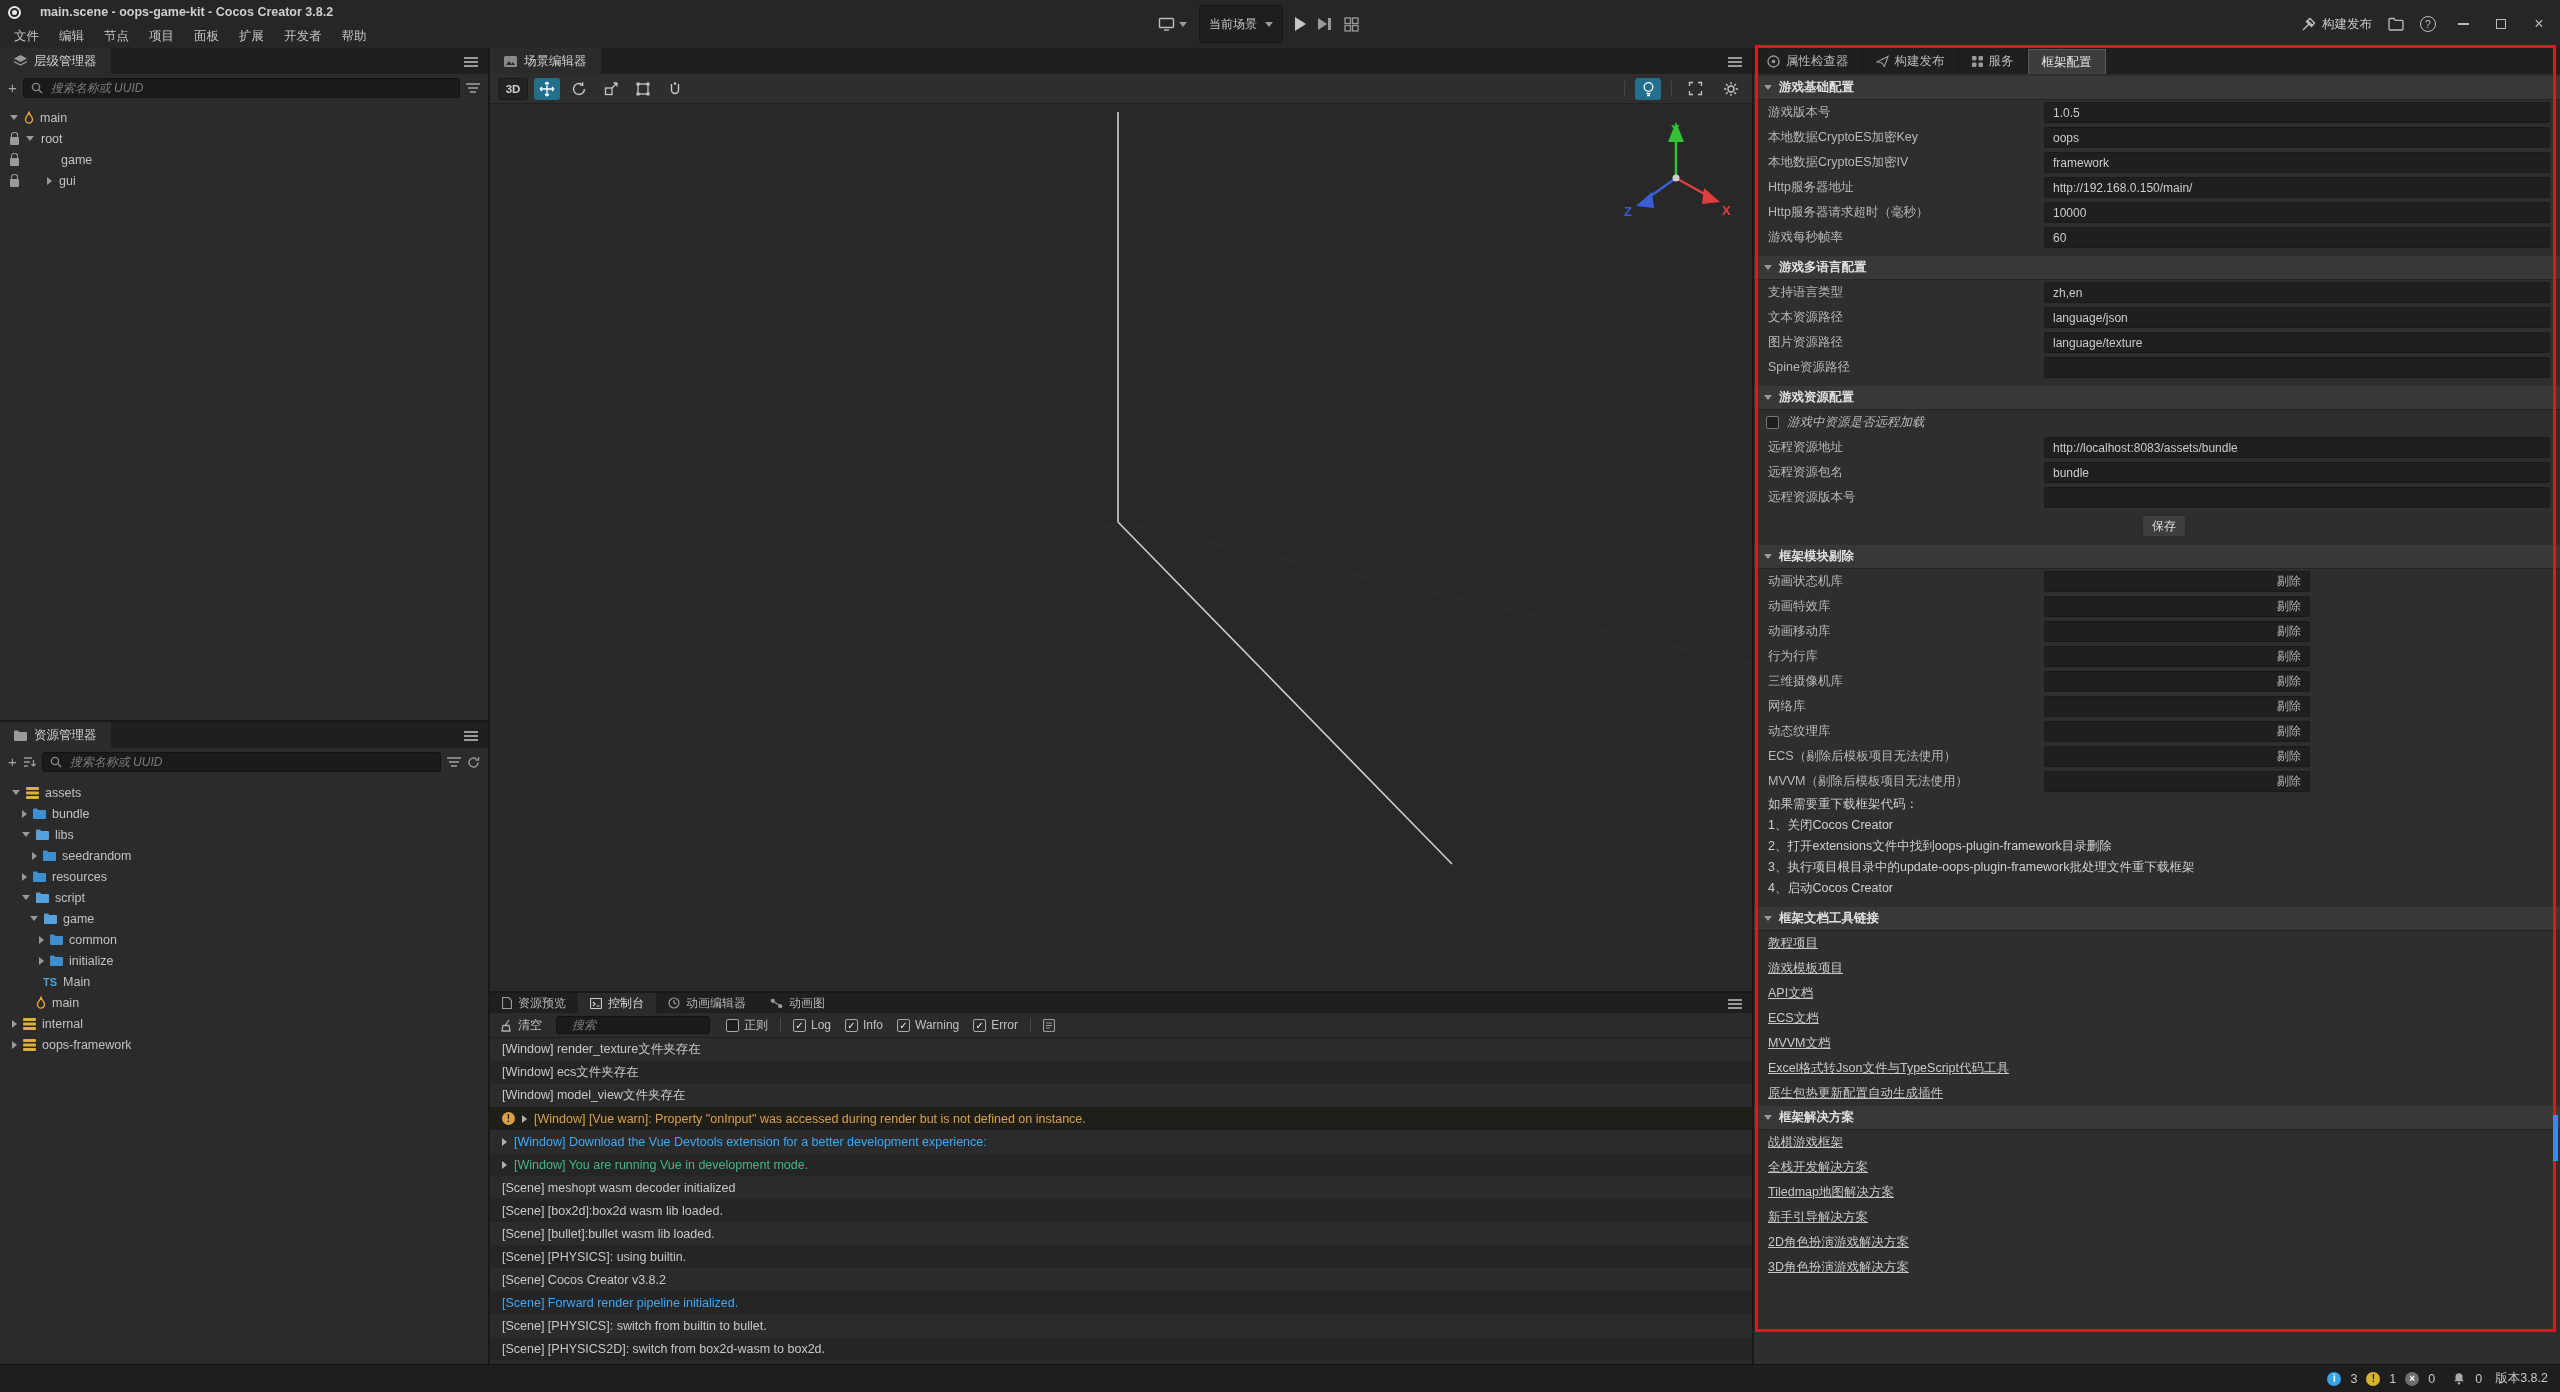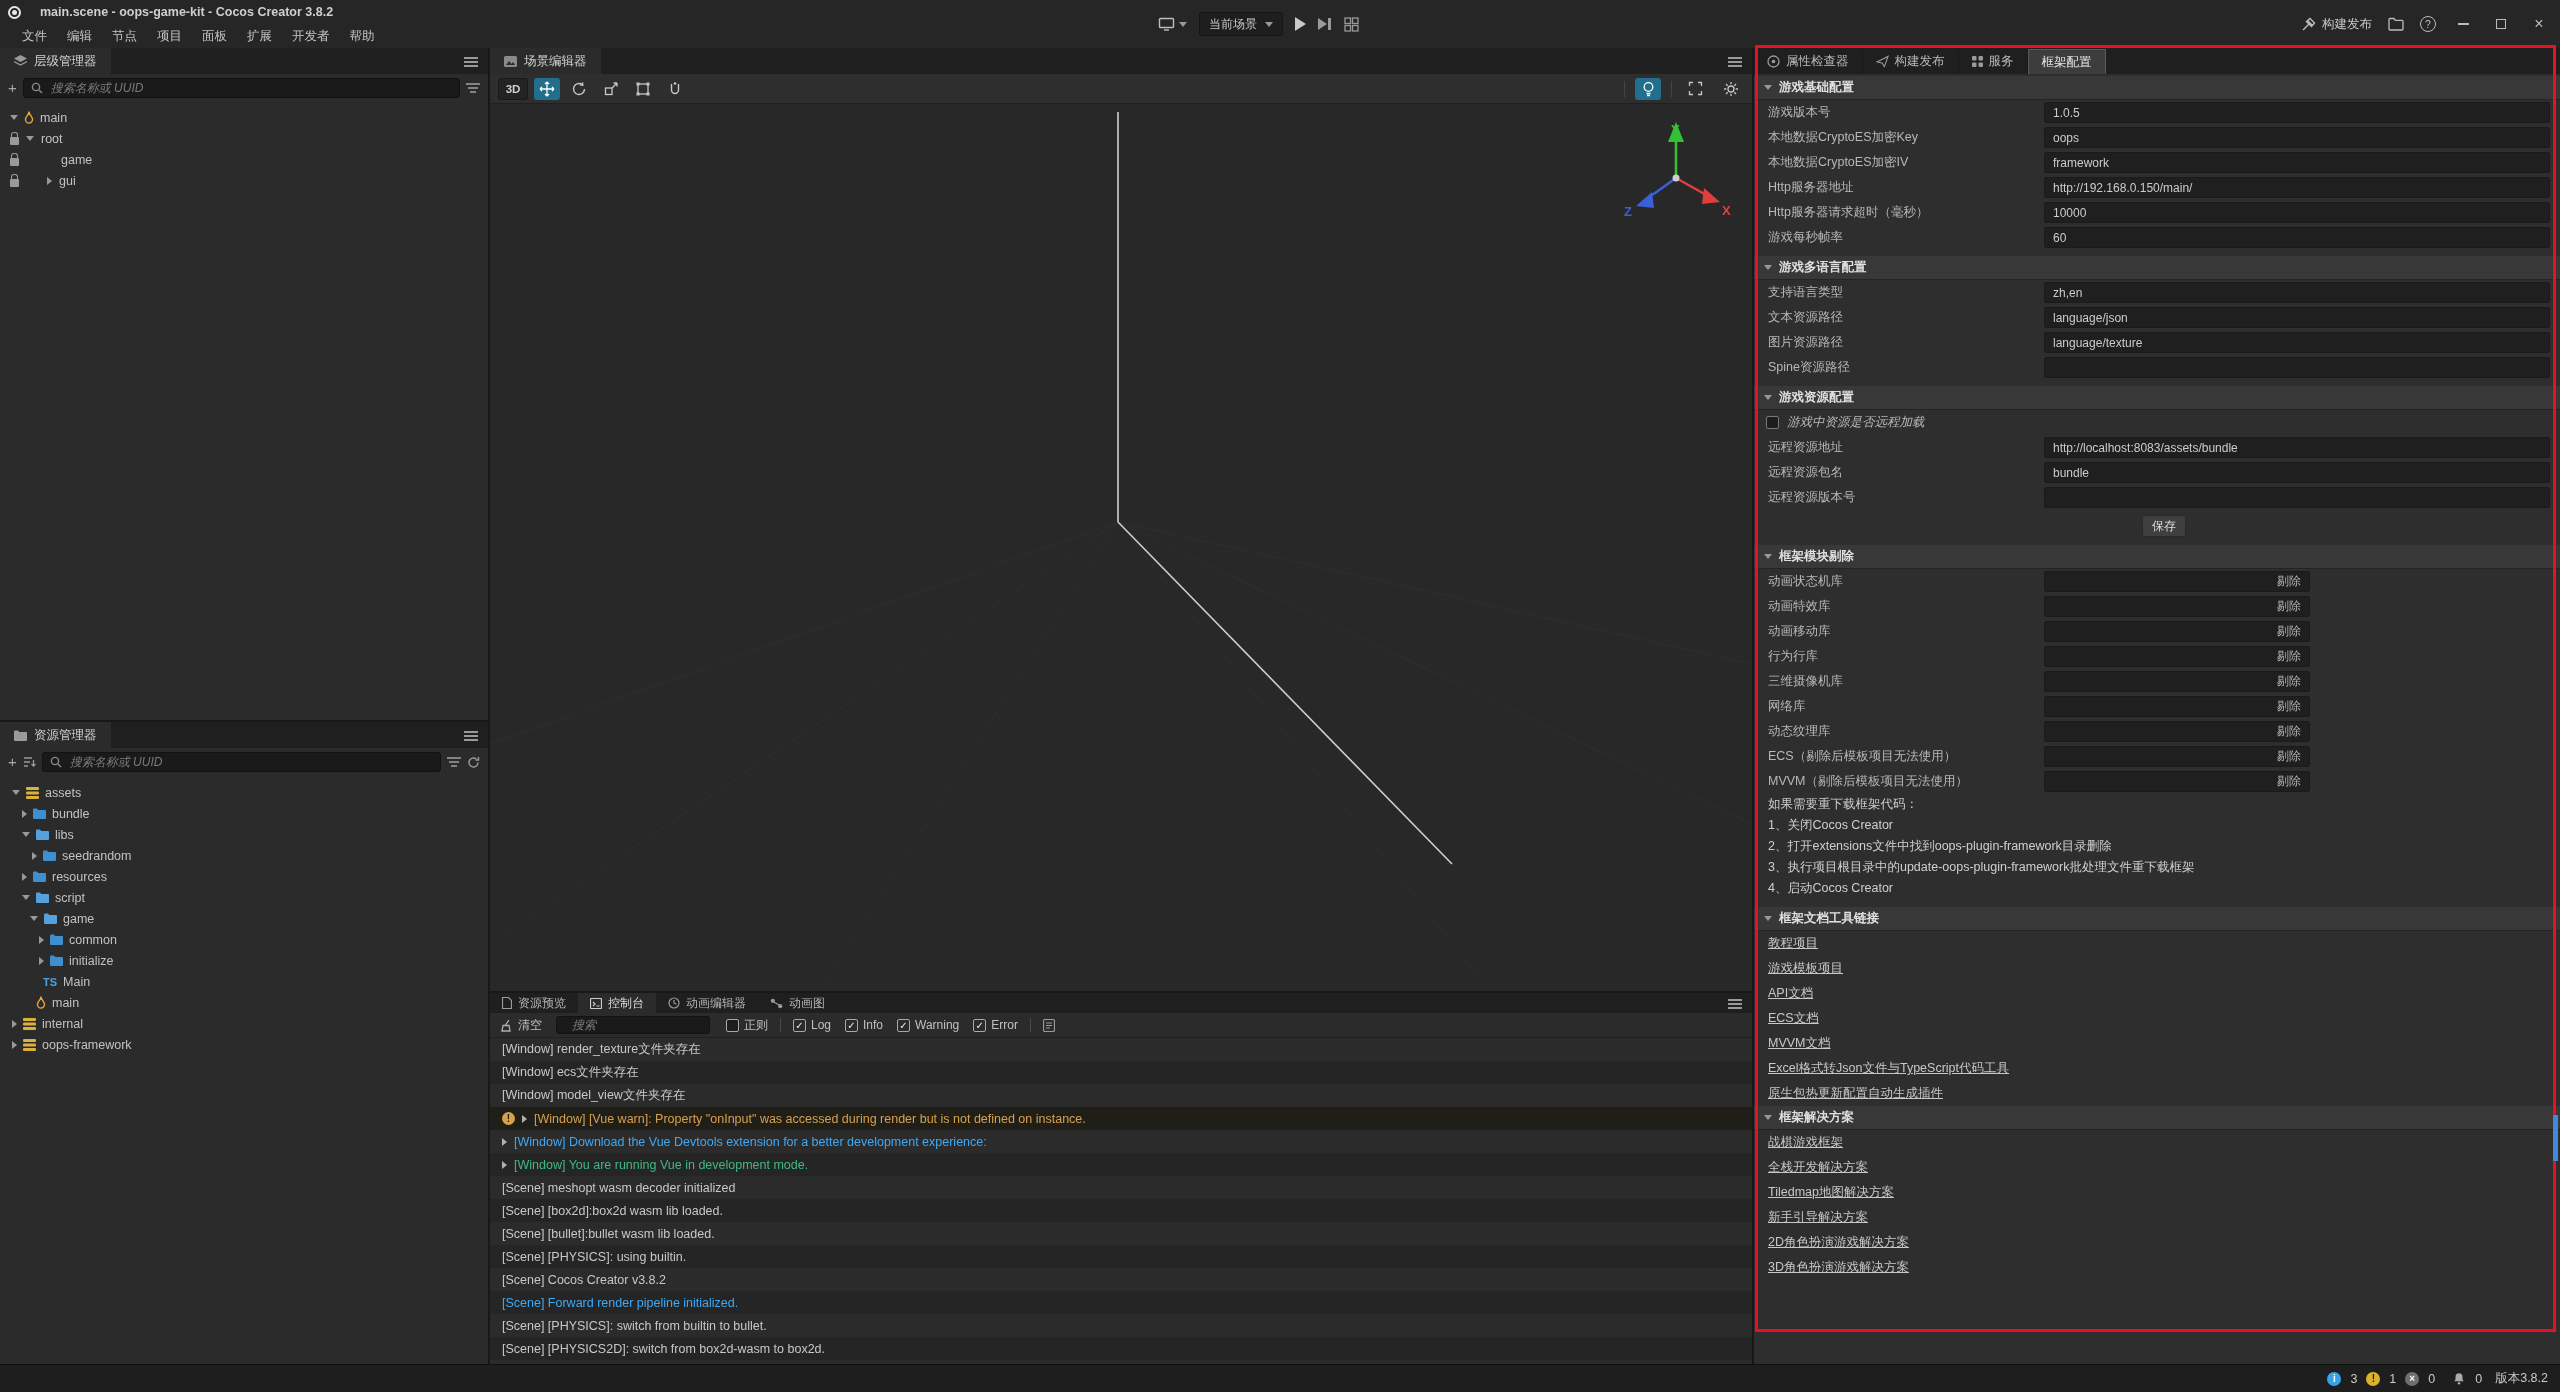--- a/index.html
+++ b/index.html
@@ -4,24 +4,24 @@
 <style>
   html,body{margin:0;padding:0;background:#151515;}
   *{box-sizing:border-box;font-family:"Liberation Sans","DejaVu Sans",sans-serif;}
   .app{position:relative;width:2560px;height:1392px;background:#181818;color:#c8c8c8;overflow:hidden;font-size:13px;}
   
   .hdr{position:absolute;left:0;top:0;width:2560px;height:48px;background:#262626;}
   .titlerow{display:flex;align-items:center;height:24px;padding-left:8px;gap:19px;}
   .title{font-size:12.5px;color:#cfcfcf;font-weight:bold;}
   .logo{width:13px;height:13px;border-radius:50%;border:2px solid #e8e8e8;position:relative;}
   .logo:after{content:"";position:absolute;left:2px;top:2px;width:5px;height:5px;border-radius:50%;background:#e8e8e8;}
-  .menurow{display:flex;align-items:center;height:24px;padding-left:12px;text-align:center;}
+  .menurow{display:flex;align-items:center;height:24px;padding-left:4px;text-align:center;}
   .menu{padding:0 10px;color:#c4c4c4;font-size:12.5px;cursor:default;}
   .hdr-center{position:absolute;left:1158px;top:0;height:48px;display:flex;align-items:center;gap:12px;}
-  .ddbox{display:flex;align-items:center;gap:8px;background:#1e1e1e;border:1px solid #141414;border-radius:3px;height:24px;padding:0 9px;color:#c8c8c8;font-size:12px;}
+  .ddbox{display:flex;align-items:center;gap:8px;background:#1e1e1e;border:1px solid #141414;border-radius:3px;height:38px;padding:0 9px;color:#c8c8c8;font-size:12px;}
   .hdr-right{position:absolute;right:10px;top:0;height:48px;display:flex;align-items:center;gap:16px;}
   .buildbtn{display:flex;align-items:center;gap:6px;color:#c8c8c8;font-size:12.5px;}
   .wbtn{display:flex;align-items:center;justify-content:center;width:22px;height:22px;color:#bbb;}
   .minbar{width:11px;height:2px;background:#bbb;}
   .maxbox{width:10px;height:10px;border:1.5px solid #bbb;}
   .xglyph{font-size:16px;line-height:16px;color:#bbb;}
   
   .panel{position:absolute;background:#2b2b2b;}
   .pbar{height:26px;background:#1f1f1f;display:flex;align-items:flex-end;position:relative;}
   .ptab{display:inline-flex;align-items:center;gap:7px;height:26px;padding:0 14px;background:#2b2b2b;color:#d2d2d2;font-size:12.5px;}

